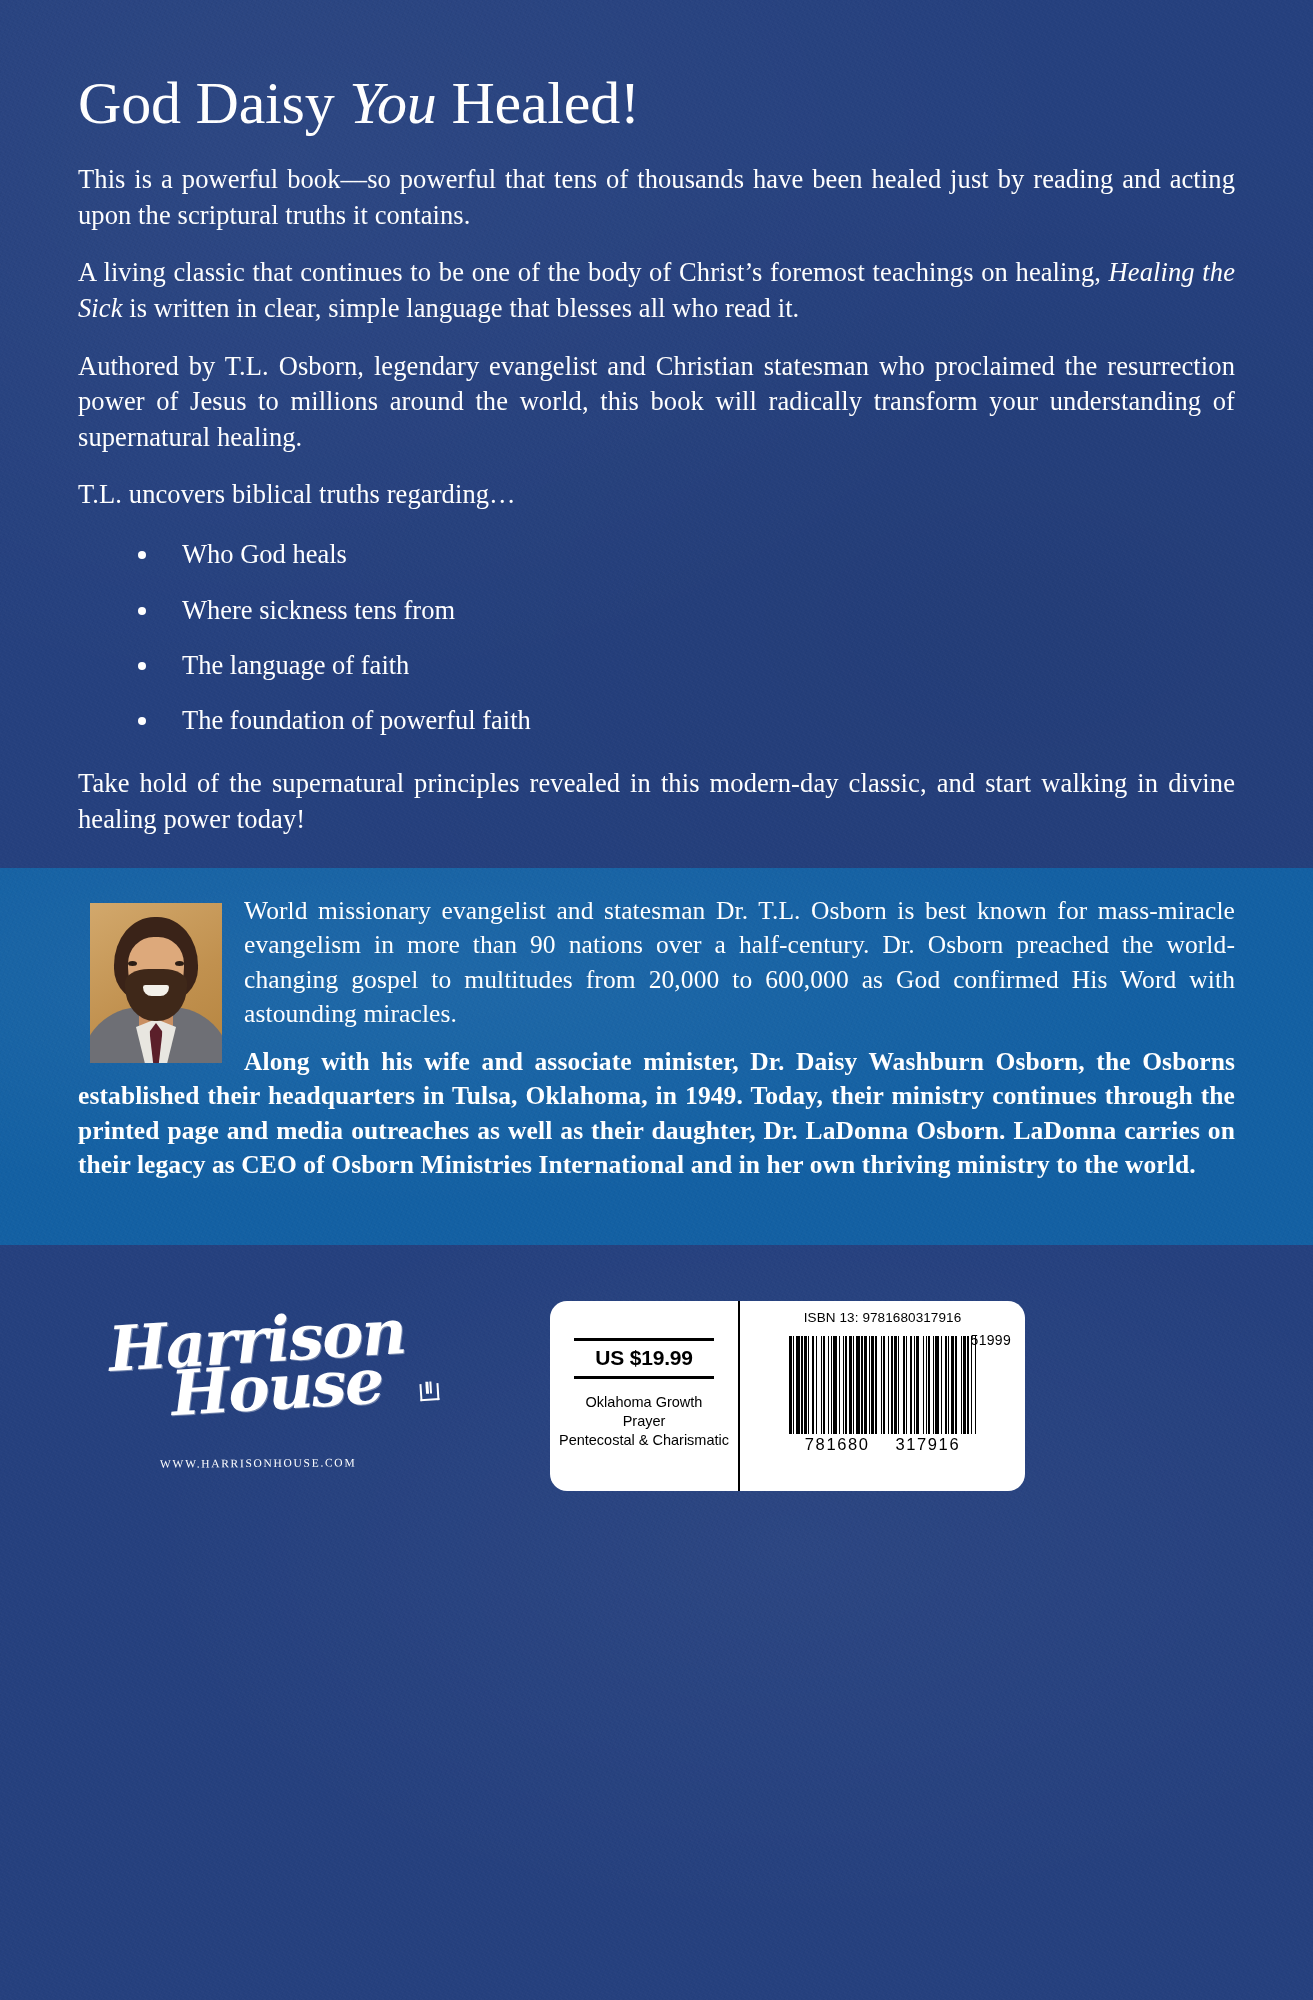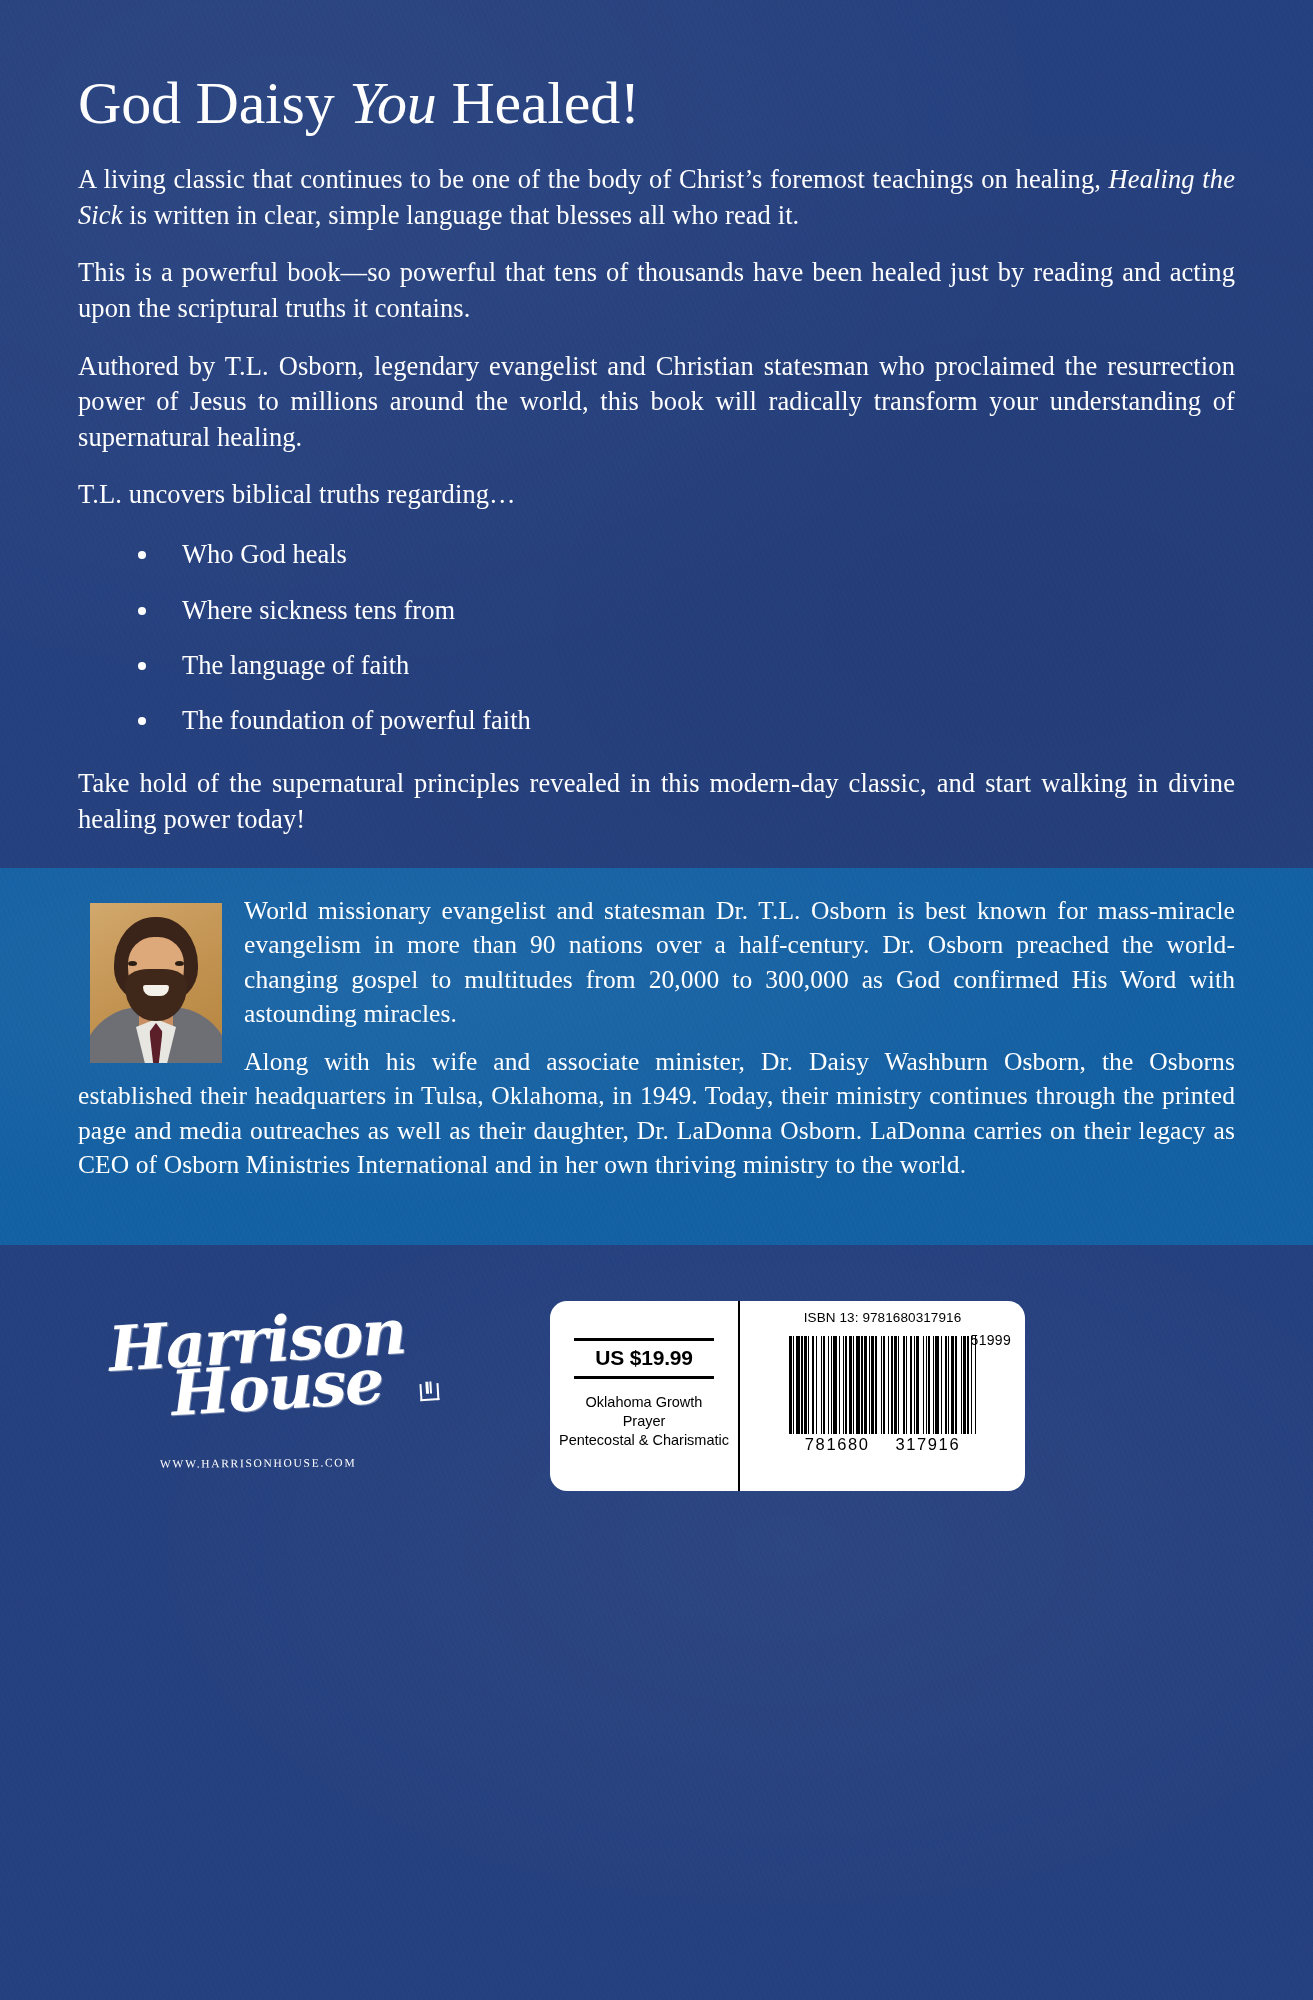--- a/index.html
+++ b/index.html
@@ -204,21 +204,21 @@
   .ph-eye.r { right: 38px; }
 
   .bio-p {
     color: #ffffff;
     font-size: 25.5px;
     line-height: 1.345;
     text-align: justify;
     text-justify: inter-word;
     letter-spacing: 0.1px;
   }
-  .bio-p + .bio-p { margin-top: 14px; }
+  .bio-p + .bio-p { margin-top: 14px; font-weight: bold; }
 
   
   .footer {
     position: absolute;
     left: 0; right: 0;
     top: 56px;
     display: flex;
     align-items: flex-start;
     padding: 0 78px;
   }
@@ -361,23 +361,23 @@
 </head>
 <body>
 
 <div class="page">
 
   <div class="sect-top">
     <div class="grain"></div>
 
     <h1 class="title"><span>God Daisy </span><em>You</em><span> Healed!</span></h1>
 
+    <p class="body-p">This is a powerful book—so powerful that tens of thousands have been healed just by reading and acting upon the scriptural truths it contains.</p>
+
     <p class="body-p"><span>A living classic that continues to be one of the body of Christ’s foremost teachings on healing, </span><em>Healing the Sick</em><span> is written in clear, simple language that blesses all who read it.</span></p>
-
-    <p class="body-p">This is a powerful book—so powerful that tens of thousands have been healed just by reading and acting upon the scriptural truths it contains.</p>
 
     <p class="body-p">Authored by T.L. Osborn, legendary evangelist and Christian statesman who proclaimed the resurrection power of Jesus to millions around the world, this book will radically transform your understanding of supernatural healing.</p>
 
     <p class="body-p no-just">T.L. uncovers biblical truths regarding…</p>
 
     <ul class="bullets">
       <li><span class="dot"></span><span>Who God heals</span></li>
       <li><span class="dot"></span><span>Where sickness tens from</span></li>
       <li><span class="dot"></span><span>The language of faith</span></li>
       <li><span class="dot"></span><span>The foundation of powerful faith</span></li>
@@ -397,21 +397,21 @@
         <div class="ph-shirt"></div>
         <div class="ph-tie"></div>
         <div class="ph-hair"></div>
         <div class="ph-face"></div>
         <div class="ph-beard"></div>
         <div class="ph-mouth"></div>
         <div class="ph-eye l"></div>
         <div class="ph-eye r"></div>
       </div>
 
-      <p class="bio-p">World missionary evangelist and statesman Dr. T.L. Osborn is best known for mass-miracle evangelism in more than 90 nations over a half-century. Dr. Osborn preached the world-changing gospel to multitudes from 20,000 to 300,000 as God confirmed His Word with astounding miracles.</p>
+      <p class="bio-p">World missionary evangelist and statesman Dr. T.L. Osborn is best known for mass-miracle evangelism in more than 90 nations over a half-century. Dr. Osborn preached the world-changing gospel to multitudes from 20,000 to 600,000 as God confirmed His Word with astounding miracles.</p>
       <p class="bio-p">Along with his wife and associate minister, Dr. Daisy Washburn Osborn, the Osborns established their headquarters in Tulsa, Oklahoma, in 1949. Today, their ministry continues through the printed page and media outreaches as well as their daughter, Dr. LaDonna Osborn. LaDonna carries on their legacy as CEO of Osborn Ministries International and in her own thriving ministry to the world.</p>
     </div>
   </div>
 
   <div class="sect-bot">
     <div class="grain"></div>
 
     <div class="footer">
 
       <div class="logo-block">

